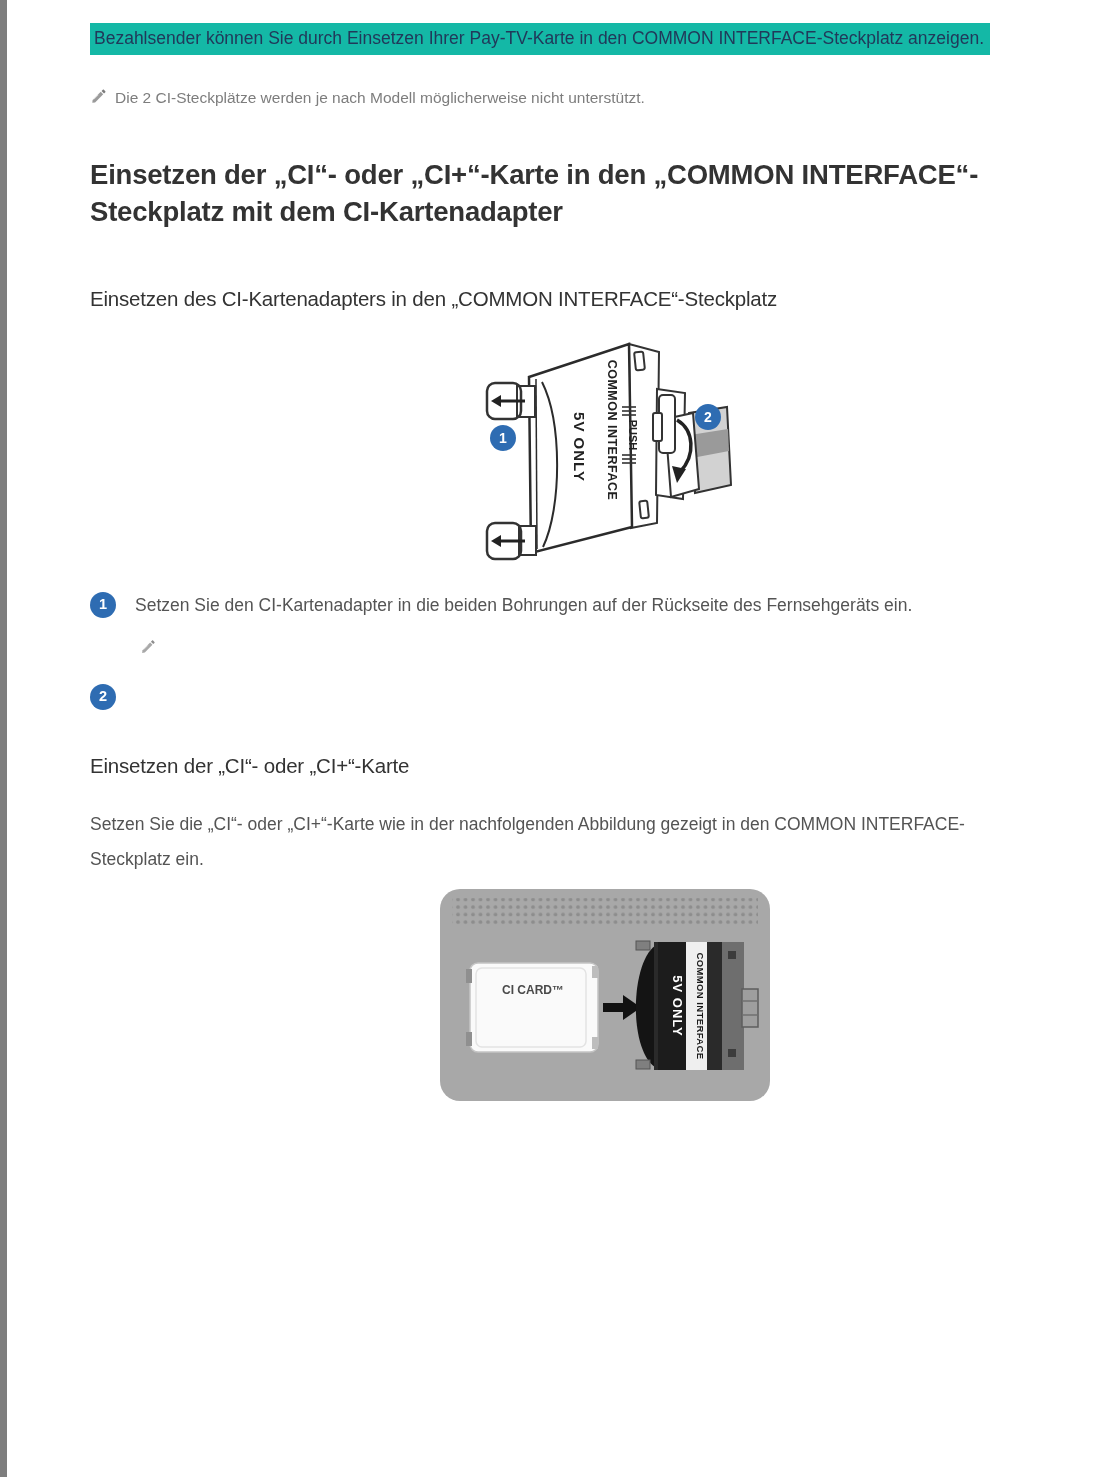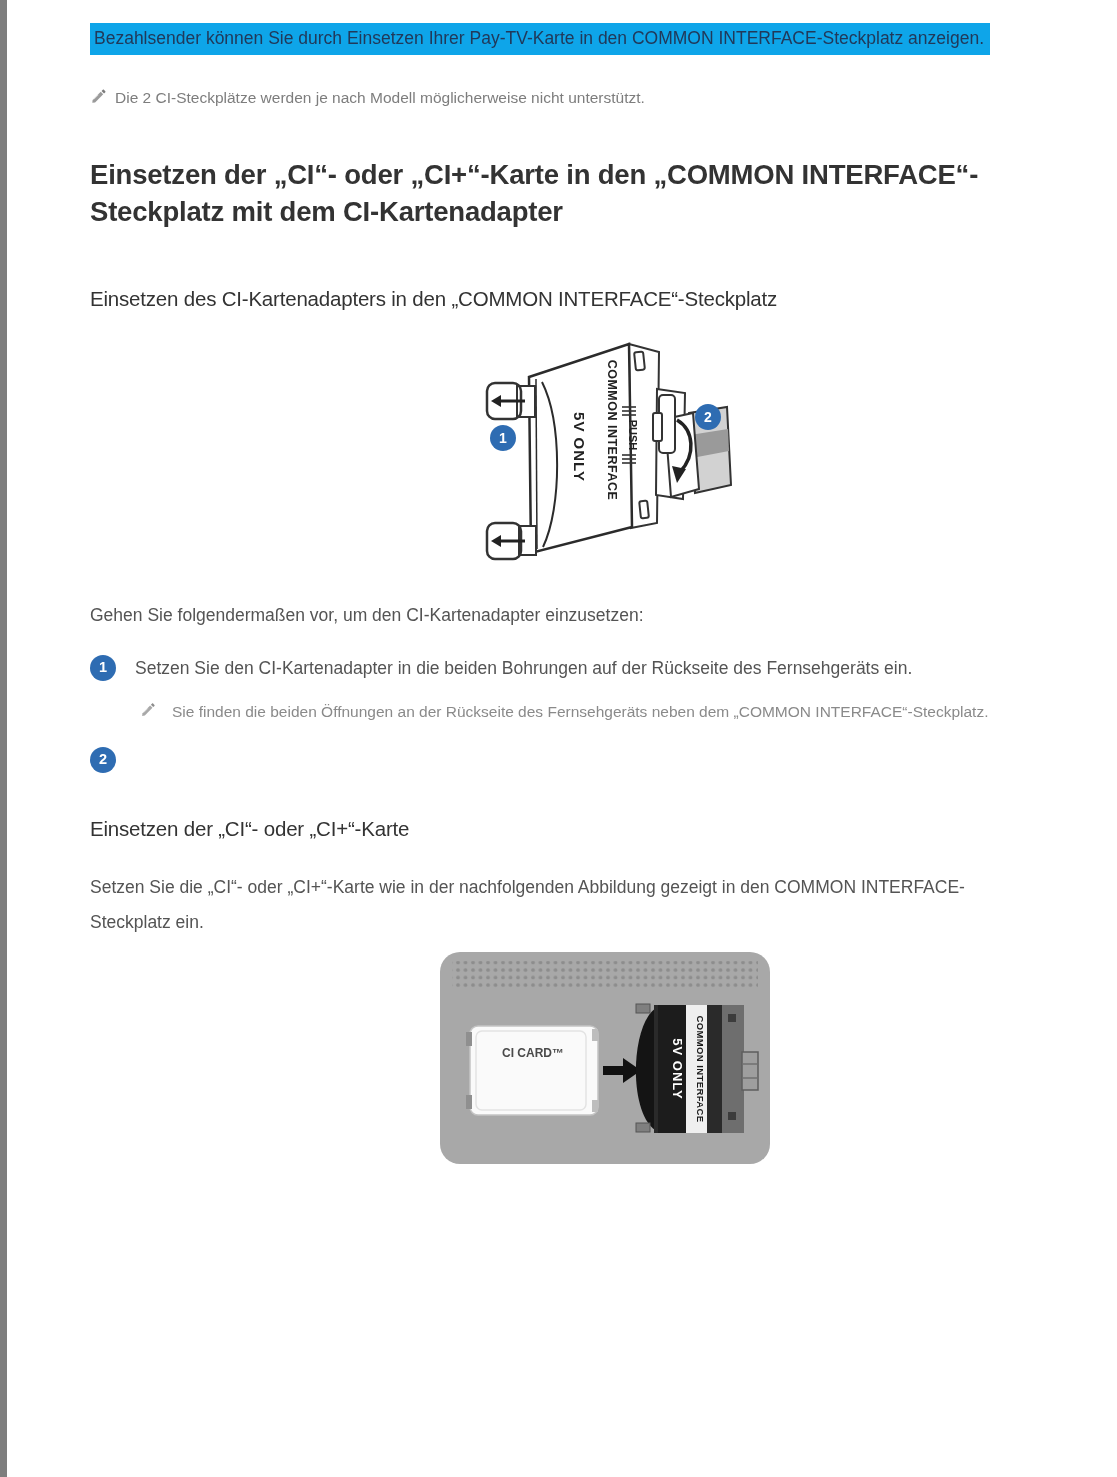--- a/index.html
+++ b/index.html
@@ -3,21 +3,21 @@
 <meta charset="utf-8">
 <style>
   * { margin:0; padding:0; box-sizing:border-box; }
   html,body { width:1117px; height:1477px; background:#ffffff; overflow:hidden;
               font-family:"Liberation Sans", sans-serif; }
   .edge-bar { position:absolute; left:0; top:0; width:7px; height:1477px; background:#7e7e7e; }
   .content { position:relative; margin-left:90px; width:990px; }
 
   h1.title { padding-top:27px; font-size:30px; font-weight:400; color:#333;
              letter-spacing:-0.2px; }
-  .highlight { display:inline-block; margin-top:23px; background:#0ea5e9; color:#21395a;
+  .highlight { display:inline-block; margin-top:23px; background:#14b8a6; color:#21395a;
                font-size:17.5px; line-height:1.4; padding:3px 6px 4px 4px; max-width:945px; }
 
   .notes { margin-top:31px; }
   .note-row { display:flex; gap:7px; align-items:flex-start; margin-bottom:21px;
               color:#7d7d7d; font-size:15.5px; line-height:1.5; max-width:940px; }
   .pencil { flex:0 0 auto; margin-top:1px; }
 
   h2.section { margin-top:45px; font-size:27.5px; font-weight:700; color:#333;
                line-height:1.36; letter-spacing:-0.2px; max-width:995px; }
   h3.subsection { margin-top:56px; font-size:20.5px; font-weight:400; color:#333;
@@ -117,36 +117,34 @@
       <path d="M198,93 C215,103 217,128 201,145" fill="none" stroke="#222" stroke-width="3.5"></path>
       <polygon points="193,139 207,142 198,156" fill="#222"></polygon>
 
       <circle cx="24" cy="111" r="13" fill="#2e6cb2"></circle>
       <text x="24" y="116" text-anchor="middle" font-size="14" font-weight="bold" fill="#fff">1</text>
       <circle cx="229" cy="90" r="13" fill="#2e6cb2"></circle>
       <text x="229" y="95" text-anchor="middle" font-size="14" font-weight="bold" fill="#fff">2</text>
     </svg>
   </div>
 
-  <p class="body-text">Gehen Sie folgendermaßen vor, um den CI-Kartenadapter einzusetzen:</p>
 
   <div class="step-row">
     <span class="step-badge">1</span>
     <span>Setzen Sie den CI-Kartenadapter in die beiden Bohrungen auf der Rückseite des Fernsehgeräts ein.</span>
   </div>
 
   <div class="step-note">
     <span class="pencil">
       <svg width="17" height="17" viewBox="0 0 24 24">
           <path d="M3.5 17.2 3 21l3.8-.5L17.6 9.7l-3.3-3.3L3.5 17.2z" fill="#a8a8a8"></path>
           <path d="M20.4 6.9c.4-.4.4-1 0-1.4l-1.9-1.9c-.4-.4-1-.4-1.4 0l-1.7 1.7 3.3 3.3 1.7-1.7z" fill="#8d8d8d"></path>
           <path d="m5 16.5 6-6" stroke="#fff" stroke-width="0.8"></path>
         </svg>
     </span>
-    <span>Sie finden die beiden Öffnungen an der Rückseite des Fernsehgeräts neben dem „COMMON INTERFACE“-Steckplatz.</span>
   </div>
 
   <div class="step-row">
     <span class="step-badge">2</span>
   </div>
 
   <h3 class="subsection" style="margin-top:44px;">Einsetzen der „CI“- oder „CI+“-Karte</h3>
 
   <p class="body-text" style="margin-top:29px; line-height:2.0;">Setzen Sie die „CI“- oder „CI+“-Karte wie in der nachfolgenden Abbildung gezeigt in den COMMON INTERFACE-Steckplatz ein.</p>
 

